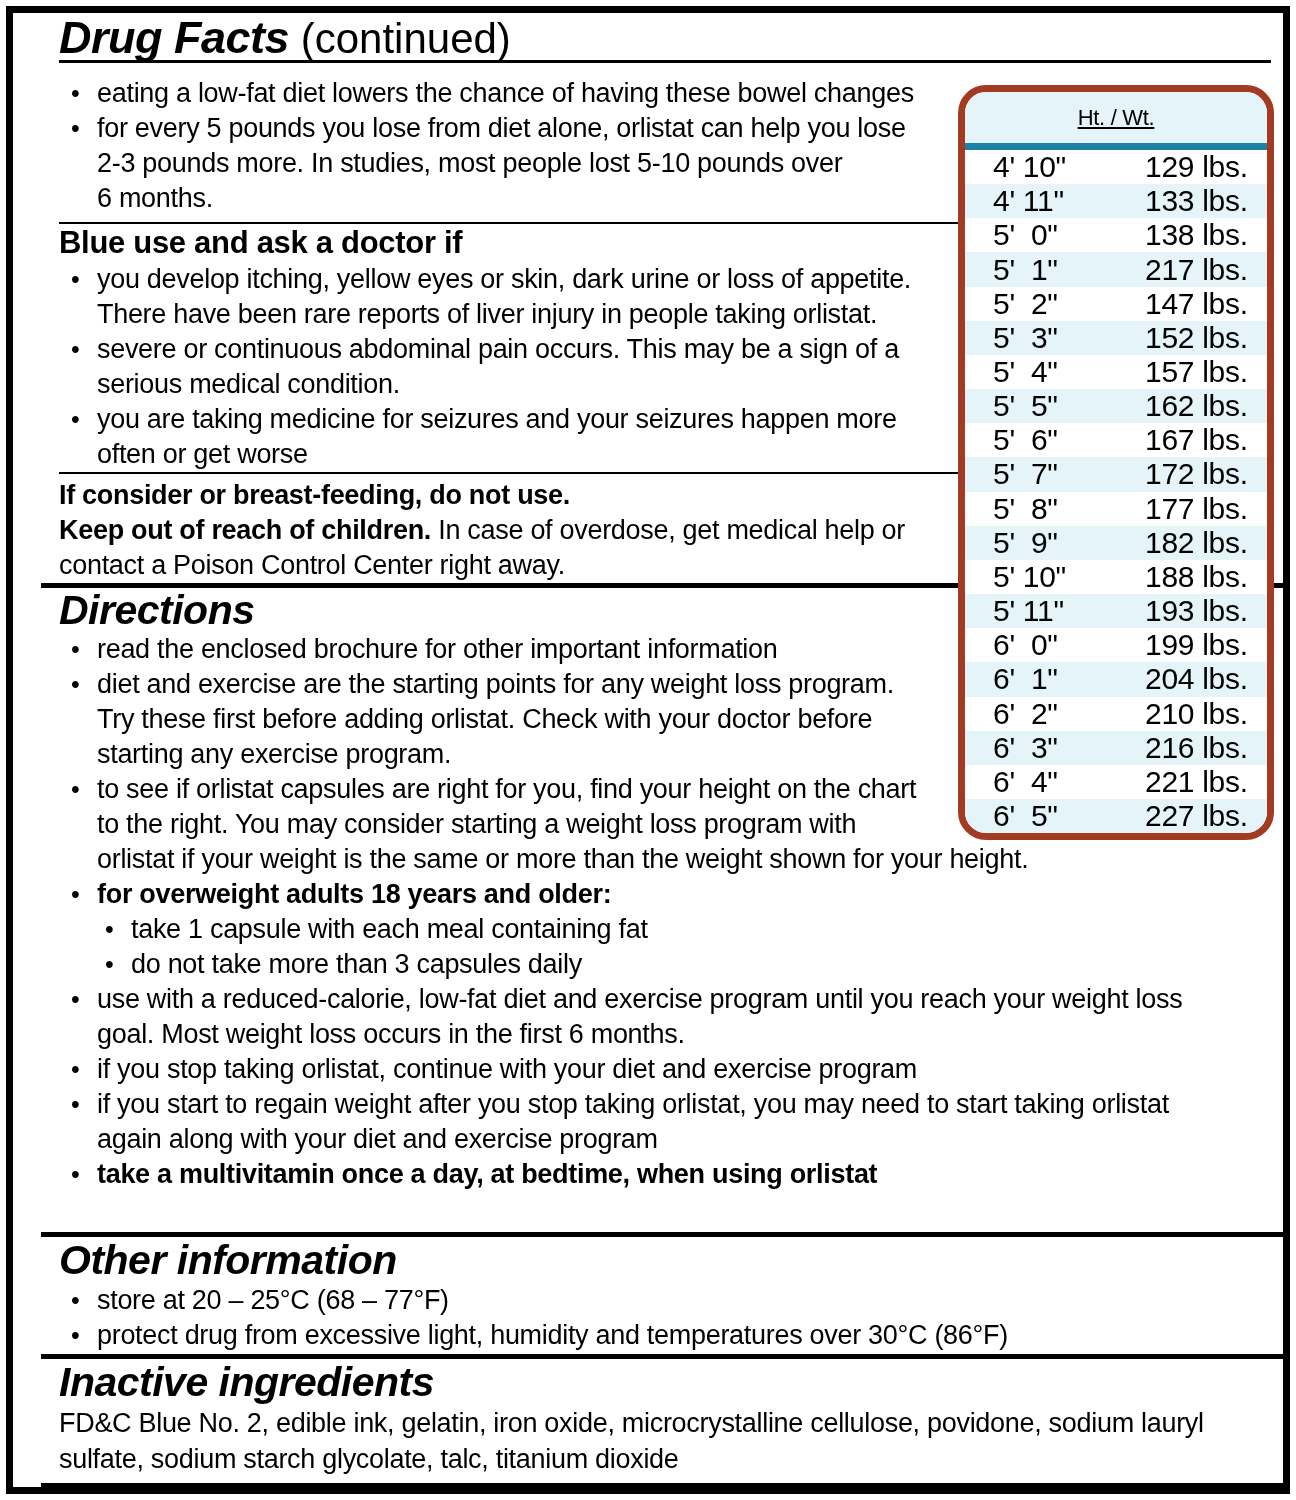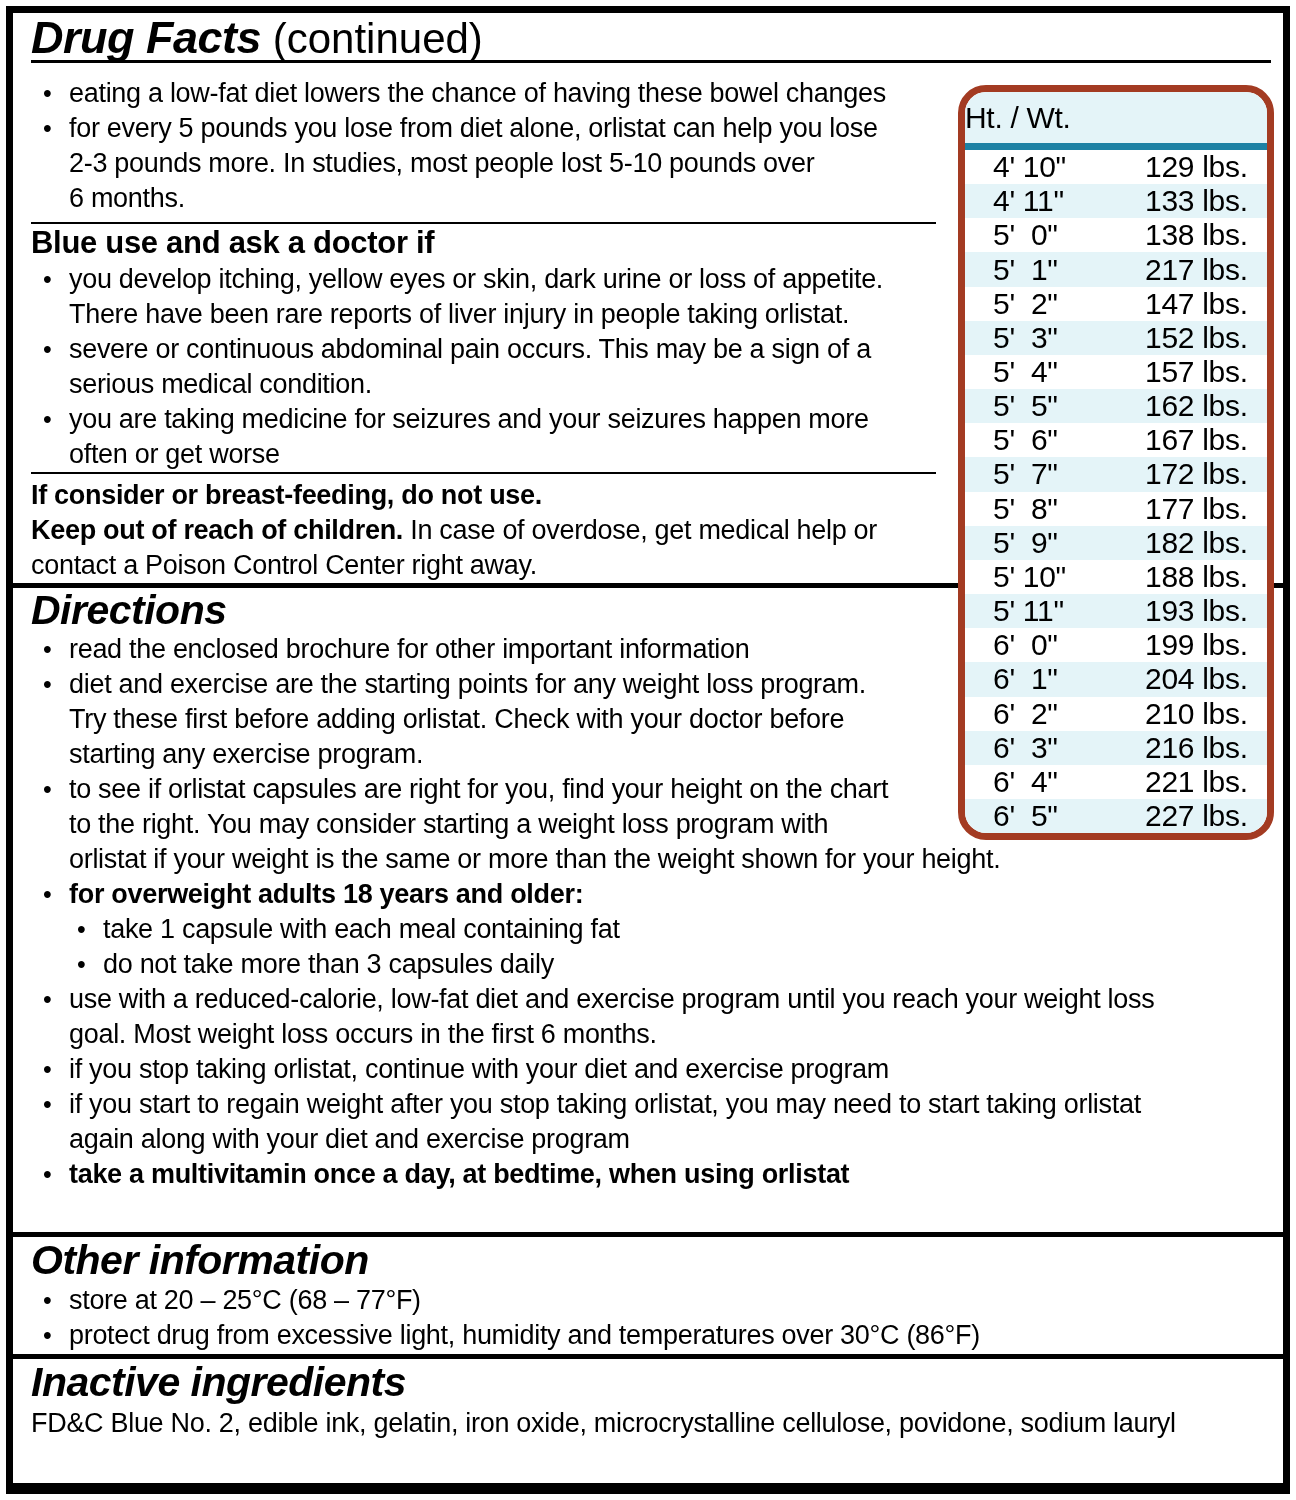--- a/index.html
+++ b/index.html
@@ -5,21 +5,21 @@
   :root{
     --table-border:#a33b22;
     --table-rule:#1d81a4;
     --table-band:#e4f4f8;
     --ink:#000;
   }
   html,body{margin:0;padding:0;background:#fff;}
   body{width:1296px;height:1500px;position:relative;font-family:"Liberation Sans",sans-serif;color:var(--ink);}
   .label{
     position:absolute;left:6px;top:6px;width:1284px;height:1488px;
-    box-sizing:border-box;border:7px solid var(--ink);background:#fff;overflow:hidden;
+    box-sizing:border-box;border:7px solid var(--ink);background:#fff;overflow:hidden;padding-left:28px;
   }
   .sec{box-sizing:border-box;position:relative;overflow:visible;}
   
   .sec-title{height:50px;padding:3px 0 0 18px;}
   .title-main{font-style:italic;font-weight:700;font-size:45px;line-height:44px;letter-spacing:-0.5px;}
   .title-suffix{font-weight:400;font-style:normal;font-size:42px;line-height:44px;}
   .title-rule{position:absolute;left:18px;right:12px;bottom:0;height:3px;background:var(--ink);}
   
   .s0{height:159px;padding-top:13px;}
   .s1{height:250px;}
@@ -48,21 +48,21 @@
   .seg-qr{font-size:29px;}
   .seg-qb{font-size:29px;font-weight:700;}
   
   .hw-table{
     position:absolute;left:945px;top:72px;width:316px;height:755px;
     box-sizing:border-box;border:7px solid var(--table-border);border-radius:28px;
     background:#fff;overflow:hidden;z-index:5;display:flex;flex-direction:column;
   }
   .hw-header{
     height:51px;flex:0 0 51px;background:var(--table-band);
-    font-size:30px;line-height:52px;text-align:left;letter-spacing:-0.3px;
+    font-size:22px;line-height:52px;text-align:center;letter-spacing:-0.3px;text-decoration:underline;
   }
   .hw-rule{height:7px;flex:0 0 7px;background:var(--table-rule);}
   .hw-rows{flex:1 1 auto;display:flex;flex-direction:column;}
   .hw-row{flex:1 1 auto;display:flex;align-items:center;font-size:30px;letter-spacing:-0.3px;}
   .hw-row:nth-child(even){background:var(--table-band);}
   .hw-ht{flex:0 0 152px;padding-left:28px;white-space:pre;}
   .hw-wt{flex:1 1 auto;white-space:pre;}
 </style>
 </head>
 <body>
@@ -132,20 +132,21 @@
     <div class="sec-lines">
         <div class="ln b0"><span class="dot">•</span><span class="seg-r">store at 20 – 25°C (68 – 77°F)</span></div>
         <div class="ln b0"><span class="dot">•</span><span class="seg-r">protect drug from excessive light, humidity and temperatures over 30°C (86°F)</span></div>
       </div>
   </div>
 
   <div class="sec s5">
     <div class="hd hd-bi">Inactive ingredients</div>
     <div class="sec-lines">
         <div class="ln h"><span class="seg-r">FD&amp;C Blue No. 2, edible ink, gelatin, iron oxide, microcrystalline cellulose, povidone, sodium lauryl</span></div>
+        <div class="ln h"><span class="seg-r">sulfate, sodium starch glycolate, talc, titanium dioxide</span></div>
       </div>
   </div>
 
   <div class="sec s6">
     <div class="sec-lines">
         <div class="ln q"><span class="seg-qh">Questions or comments?</span><span class="seg-qr">call toll-free </span><span class="seg-qb">1-800-671-2554</span></div>
       </div>
   </div>
 
   <div class="hw-table">

